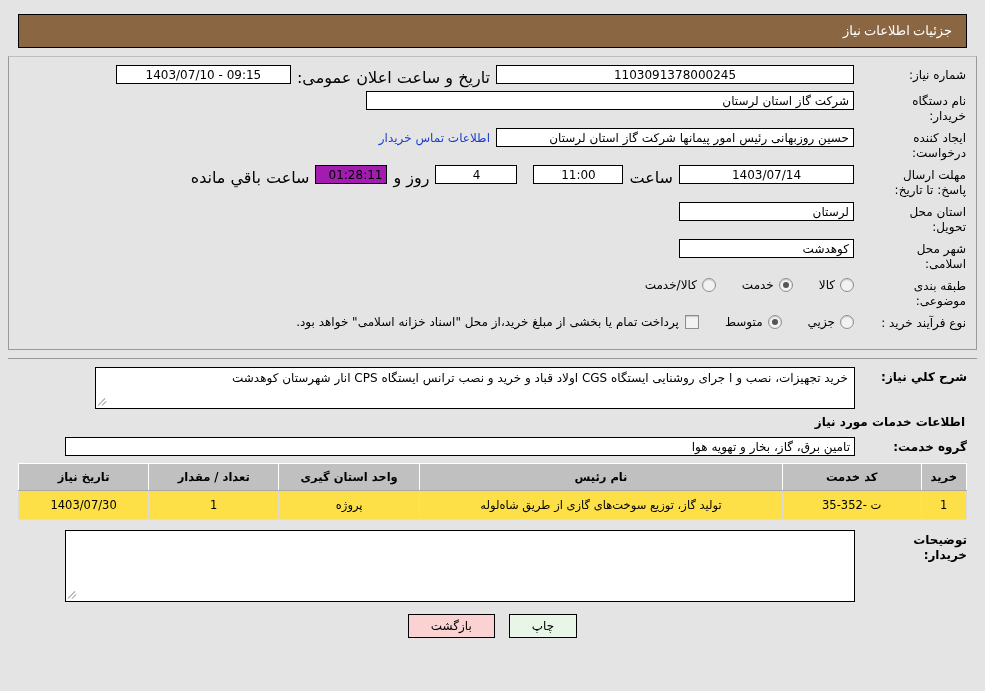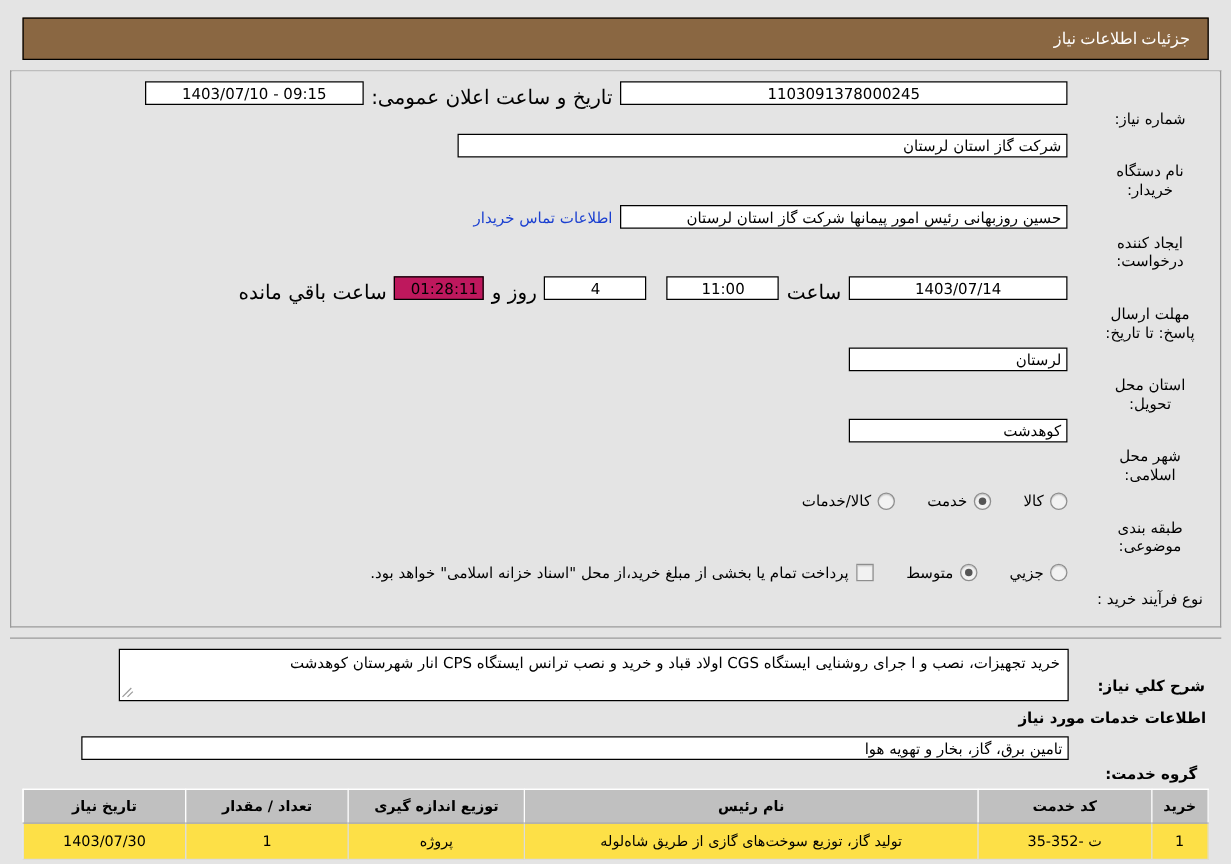--- a/index.html
+++ b/index.html
@@ -109,42 +109,41 @@
   
   .row {
     display: flex;
     align-items: flex-start;
     margin-bottom: 4px;
     min-height: 22px;
   }
   .lbl {
     width: 112px;
     flex: none;
-    text-align: center;
+    text-align: right;
     padding-left: 20px;
     padding-top: 3px;
     font-size: 12px;
     line-height: 15px;
     box-sizing: border-box;
-    margin-top: 20px;
   }
   .fld {
     border: 1px solid #000;
     background: #ffffff;
     height: 19px;
     line-height: 19px;
     padding: 0 4px;
     font-size: 12px;
     box-sizing: border-box;
     overflow: hidden;
     white-space: nowrap;
   }
   .fld.center { text-align: center; }
   .fld.right { text-align: right; }
-  .fld.timer { background: #be185d; text-align: center; padding-left: 36px; }
+  .fld.timer { background: #a21caf; text-align: center; padding-left: 36px; }
   .static-lbl {
     padding: 3px 6px 0 6px;
     font-size: 16px;
     white-space: nowrap;
   }
   .link {
     color: #1a3fd0;
     font-size: 12px;
     padding: 3px 6px 0 6px;
     white-space: nowrap;
@@ -345,21 +344,21 @@
         <div class="radio-opt">
           <span class="radio"></span>
           <span class="radio-txt">کالا</span>
         </div>
         <div class="radio-opt">
           <span class="radio checked"></span>
           <span class="radio-txt">خدمت</span>
         </div>
         <div class="radio-opt">
           <span class="radio"></span>
-          <span class="radio-txt">کالا/خدمات</span>
+          <span class="radio-txt">کالا/خدمت</span>
         </div>
       </div>
     </div>
 
     <div class="row">
       <div class="lbl">نوع فرآیند خرید :</div>
       <div class="radio-row">
         <div class="radio-opt">
           <span class="radio"></span>
           <span class="radio-txt">جزیي</span>
@@ -395,21 +394,21 @@
       <div class="lbl lbl-bold">گروه خدمت:</div>
       <div class="fld right" style="width:790px">تامین برق، گاز، بخار و تهویه هوا</div>
     </div>
 
     <table class="grid">
       <thead>
         <tr>
           <th class="col-radif">خرید</th>
           <th class="col-code">کد خدمت</th>
           <th class="col-name">نام رئیس</th>
-          <th class="col-unit">توزیع اندازه گیری</th>
+          <th class="col-unit">واحد استان گیری</th>
           <th class="col-qty">تعداد / مقدار</th>
           <th class="col-date">تاریخ نیاز</th>
         </tr>
       </thead>
       <tbody>
         <tr>
           <td>1</td>
           <td>ت -352-35</td>
           <td>تولید گاز، توزیع سوخت‌های گازی از طریق شاه‌لوله</td>
           <td>پروژه</td>

